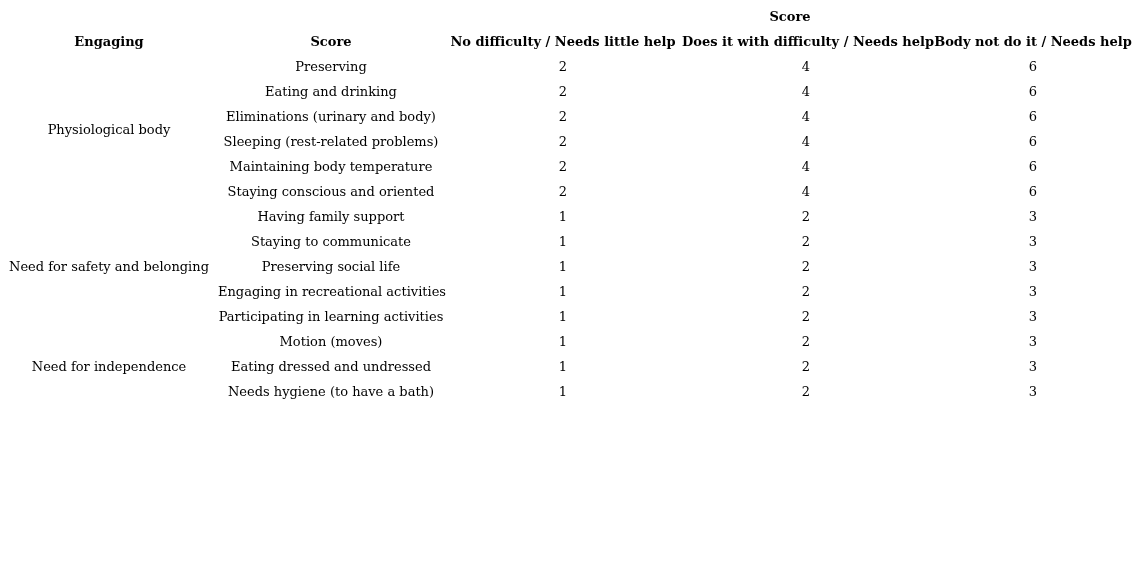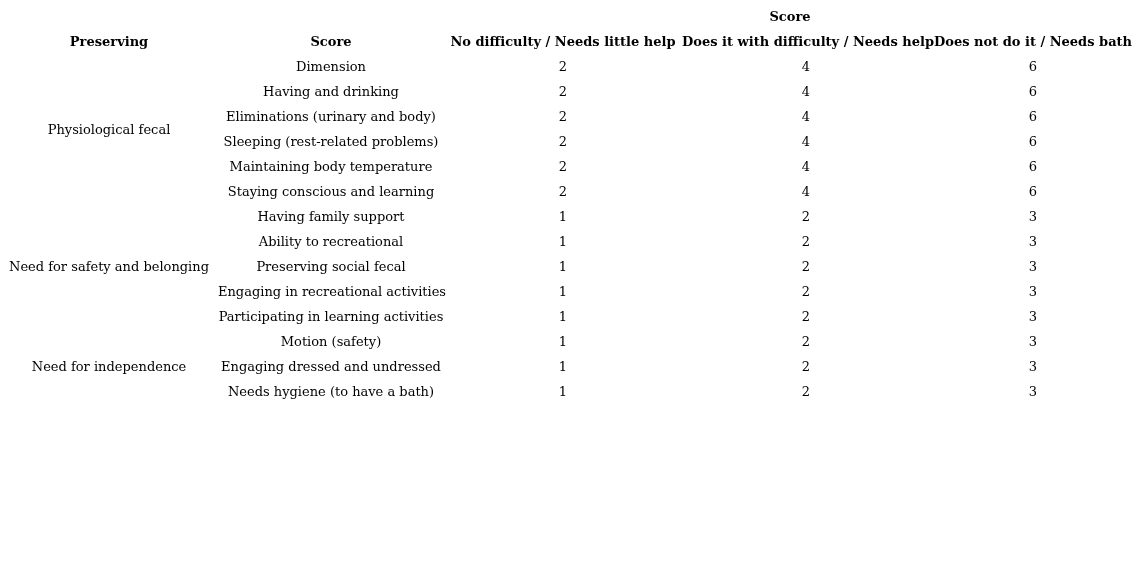--- a/index.html
+++ b/index.html
@@ -51,38 +51,38 @@
     <col style="width:238px">
     <col style="width:248px">
     <col style="width:206px">
   </colgroup>
   <thead>
     <tr>
       <th colspan="2"></th>
       <th colspan="3">Score</th>
     </tr>
     <tr>
-      <th>Preserving</th>
+      <th>Engaging</th>
       <th>Score</th>
       <th>No difficulty / Needs little help</th>
       <th>Does it with difficulty / Needs help</th>
-      <th>Does not do it / Needs bath</th>
+      <th>Body not do it / Needs help</th>
     </tr>
   </thead>
   <tbody>
 
     <tr>
-      <td class="dim-cell" rowspan="6">Physiological fecal</td>
-      <td>Dimension</td>
+      <td class="dim-cell" rowspan="6">Physiological body</td>
+      <td>Preserving</td>
       <td>2</td>
       <td>4</td>
       <td>6</td>
     </tr>
     <tr>
-      <td>Having and drinking</td>
+      <td>Eating and drinking</td>
       <td>2</td>
       <td>4</td>
       <td>6</td>
     </tr>
     <tr>
       <td>Eliminations (urinary and body)</td>
       <td>2</td>
       <td>4</td>
       <td>6</td>
     </tr>
@@ -92,67 +92,67 @@
       <td>4</td>
       <td>6</td>
     </tr>
     <tr>
       <td>Maintaining body temperature</td>
       <td>2</td>
       <td>4</td>
       <td>6</td>
     </tr>
     <tr>
-      <td>Staying conscious and learning</td>
+      <td>Staying conscious and oriented</td>
       <td>2</td>
       <td>4</td>
       <td>6</td>
     </tr>
 
     <tr>
       <td class="dim-cell" rowspan="5">Need for safety and belonging</td>
       <td>Having family support</td>
       <td>1</td>
       <td>2</td>
       <td>3</td>
     </tr>
     <tr>
-      <td>Ability to recreational</td>
+      <td>Staying to communicate</td>
       <td>1</td>
       <td>2</td>
       <td>3</td>
     </tr>
     <tr>
-      <td>Preserving social fecal</td>
+      <td>Preserving social life</td>
       <td>1</td>
       <td>2</td>
       <td>3</td>
     </tr>
     <tr>
       <td>Engaging in recreational activities</td>
       <td>1</td>
       <td>2</td>
       <td>3</td>
     </tr>
     <tr>
       <td>Participating in learning activities</td>
       <td>1</td>
       <td>2</td>
       <td>3</td>
     </tr>
 
     <tr>
       <td class="dim-cell" rowspan="3">Need for independence</td>
-      <td>Motion (safety)</td>
+      <td>Motion (moves)</td>
       <td>1</td>
       <td>2</td>
       <td>3</td>
     </tr>
     <tr>
-      <td>Engaging dressed and undressed</td>
+      <td>Eating dressed and undressed</td>
       <td>1</td>
       <td>2</td>
       <td>3</td>
     </tr>
     <tr>
       <td>Needs hygiene (to have a bath)</td>
       <td>1</td>
       <td>2</td>
       <td>3</td>
     </tr>

